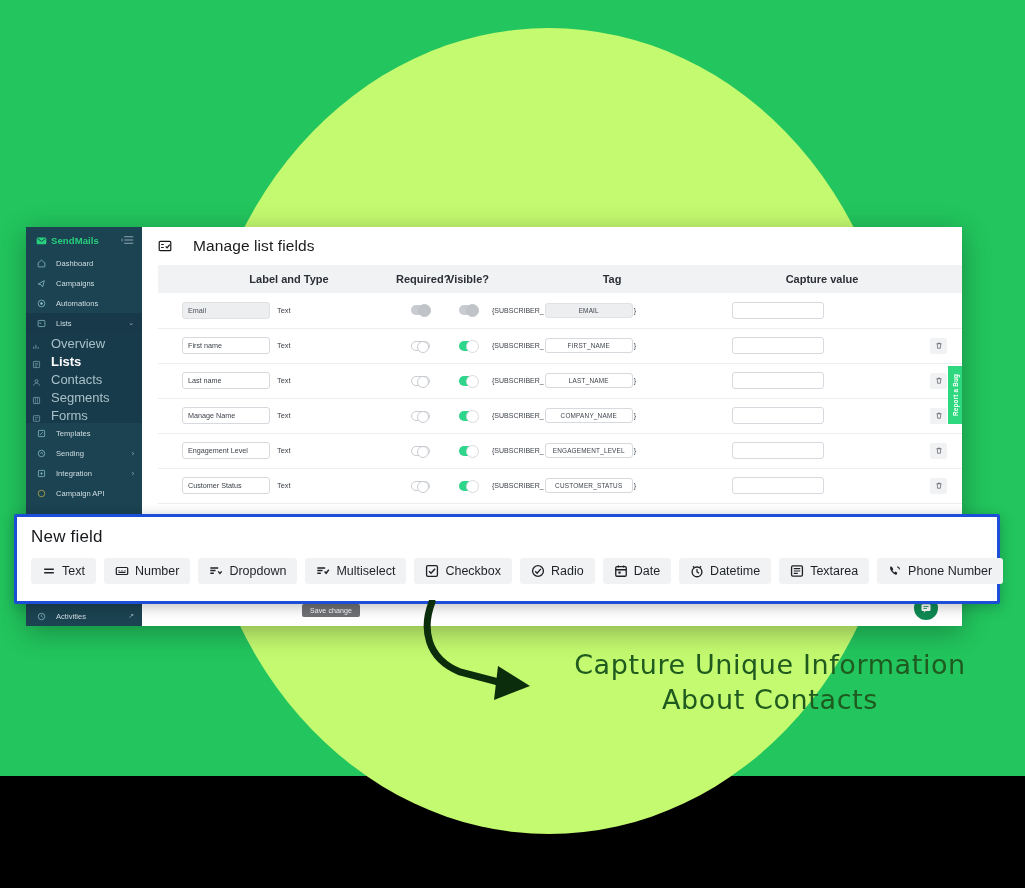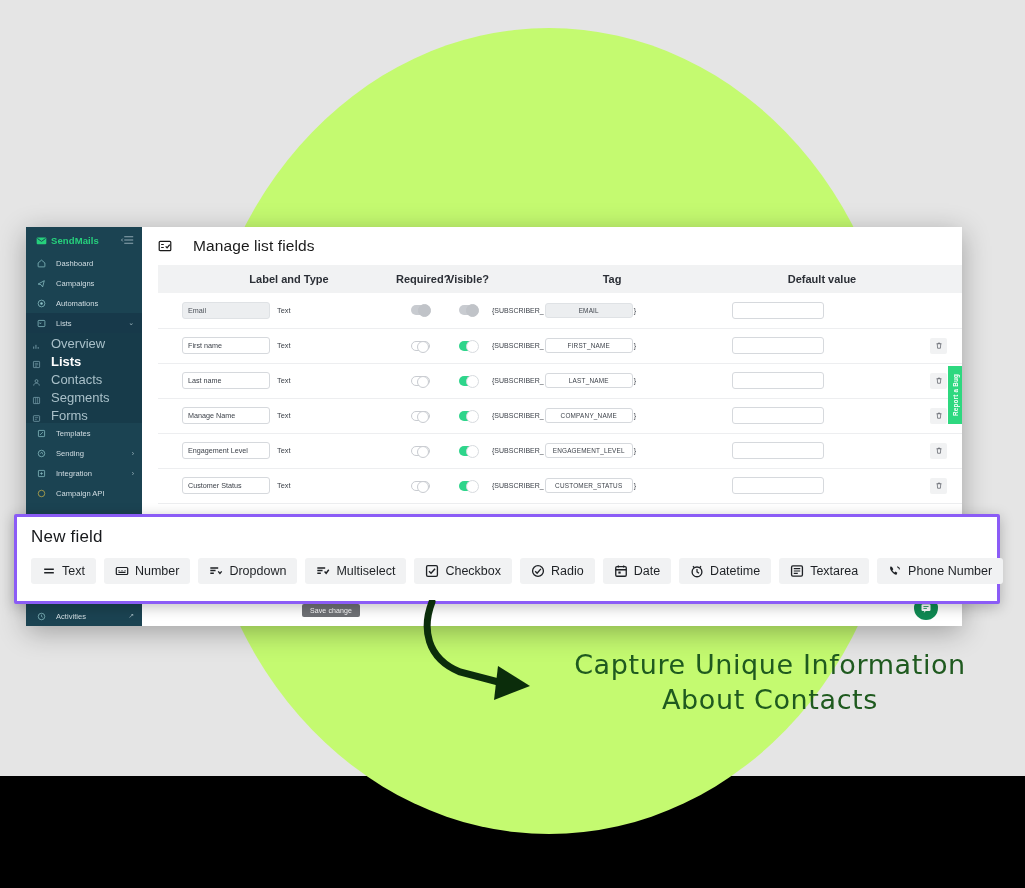--- a/index.html
+++ b/index.html
@@ -2,21 +2,21 @@
 <html><head>
 <meta charset="utf-8">
 <style>
   * { box-sizing: border-box; margin: 0; padding: 0; }
   html, body {
     width: 1025px; height: 888px;
     background: #000;
     font-family: "Liberation Sans", sans-serif;
     overflow: hidden;
   }
-  #stage { position: relative; width: 1025px; height: 776px; background:#e5e5e5; }
+  #stage { position: relative; width: 1025px; height: 776px; background:#22c55e; }
 
   
   .green-circle {
     position: absolute;
     left: 196px; top: 28px;
     width: 706px; height: 806px;
     border-radius: 50%;
     background: #c4fa70;
   }
 
@@ -181,21 +181,21 @@
     writing-mode: vertical-rl; transform: rotate(180deg);
     font-size: 6.3px; color:#ffffff; font-weight:bold; letter-spacing:.2px;
     white-space:nowrap;
   }
 
   
   .newfield-panel {
     position:absolute; left: 14px; top: 514px;
     width: 986px; height: 90px;
     background:#ffffff;
-    border: 3px solid #8b5cf6;
+    border: 3px solid #1d4ed8;
     border-radius: 2px;
     box-shadow: 0 3px 14px rgba(0,0,0,.25);
     padding: 10px 14px;
   }
   .newfield-title { font-size: 17px; color:#17191c; font-weight:400; letter-spacing:.2px; }
   .type-row { display:flex; gap: 8px; margin-top: 11px; align-items:center; }
   .type-btn {
     display:flex; align-items:center; gap:6px;
     background:#f1f2f3; border-radius: 3px;
     height: 26px; padding: 0 11px;
@@ -402,21 +402,21 @@
           <col class="col-tag">
             <col class="col-def">
             <col class="col-act">
         </colgroup>
         <thead>
           <tr>
             <th class="c-label">Label and Type</th>
             <th>Required?</th>
             <th>Visible?</th>
             <th>Tag</th>
-            <th>Default value</th>
+            <th>Capture value</th>
             <th></th>
           </tr>
         </thead>
         <tbody>
             <tr>
               <td>
                 <div class="label-cell">
                   <div class="txtbox locked">Email</div>
                   <span class="type-text">Text</span>
                 </div>

